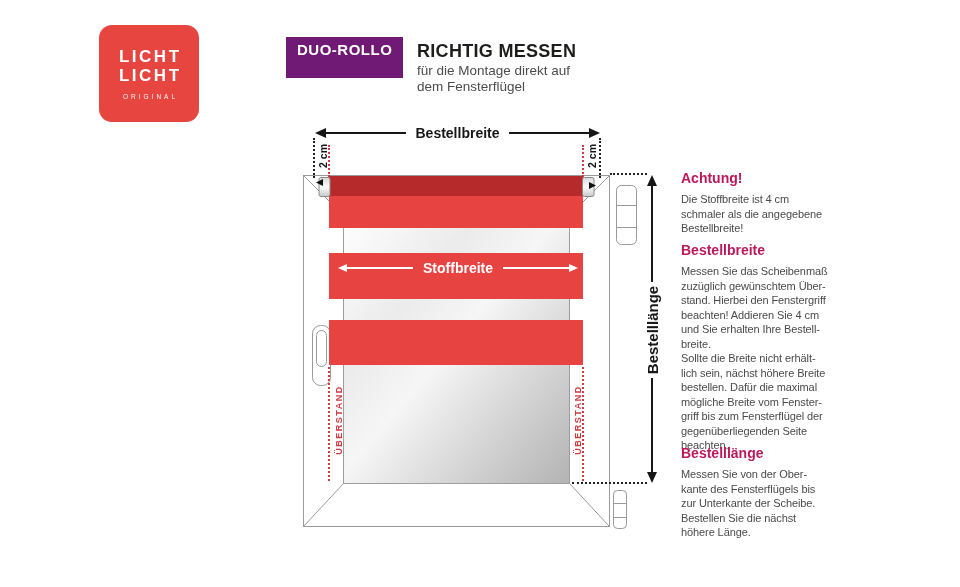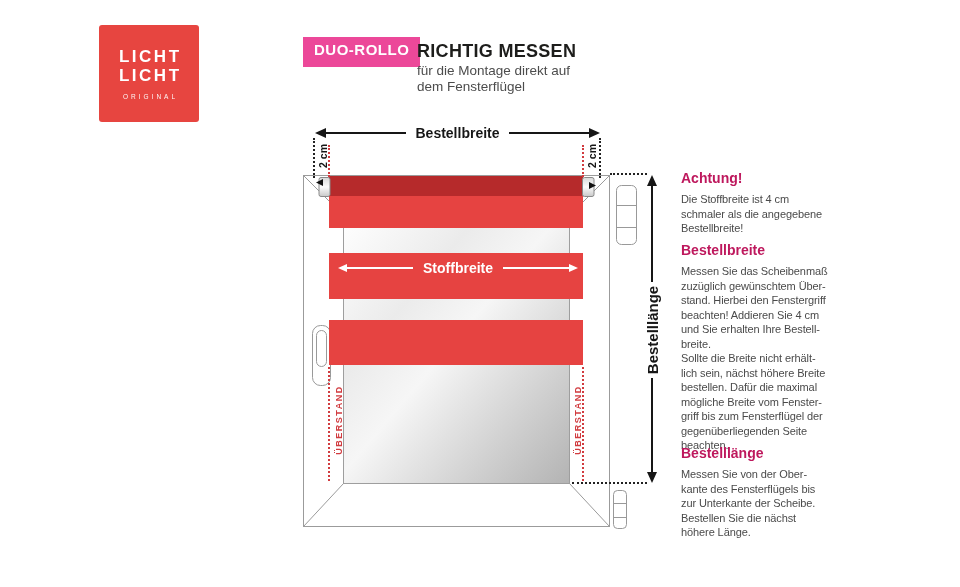--- a/index.html
+++ b/index.html
@@ -2,28 +2,28 @@
 <html><head>
 <meta charset="utf-8">
 <style>
   * { margin:0; padding:0; box-sizing:border-box; }
   html,body { background:#fff; }
   body { font-family:"Liberation Sans", sans-serif; }
   .page { position:relative; width:960px; height:587px; background:#ffffff; overflow:hidden; }
 
   
   .logo { position:absolute; left:99px; top:25px; width:100px; height:97px;
-          background:#e74540; border-radius:3px; display:flex; flex-direction:column;
+          background:#e74540; border-radius:13px; display:flex; flex-direction:column;
           align-items:center; justify-content:center; color:#fff; }
   .logo-word { font-weight:bold; font-size:17px; letter-spacing:2.5px; line-height:19px; text-indent:2.5px; }
   .logo-sub  { font-size:6.5px; letter-spacing:3px; margin-top:8px; color:rgba(255,255,255,.95); text-indent:3px; }
 
   
-  .badge { position:absolute; left:303px; top:37px; background:#ec4899; color:#fff;
-           font-weight:bold; font-size:15px; letter-spacing:.5px; padding:4px 11px 9px; }
+  .badge { position:absolute; left:286px; top:37px; background:#701a75; color:#fff;
+           font-weight:bold; font-size:15px; letter-spacing:.5px; padding:4px 11px 20px; }
   .title { position:absolute; left:417px; top:41px; font-weight:bold; font-size:18px;
            letter-spacing:.3px; color:#1d1d1b; }
   .subtitle { position:absolute; left:417px; top:63px; font-size:13.5px; line-height:16px;
               color:#4c4c4c; white-space:pre-line; }
 
   
   .diagram { position:absolute; left:295px; top:120px; width:370px; height:420px; }
   .diagram svg { position:absolute; left:0; top:0; }
 
   .dotted-v { position:absolute; width:0; border-left:2px dotted #222; }

